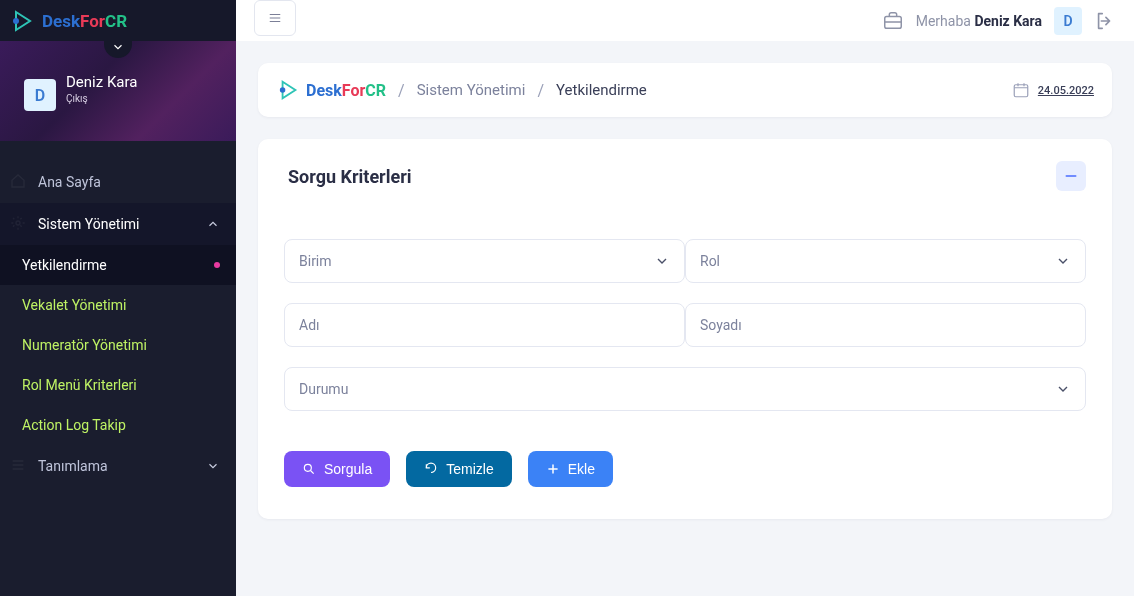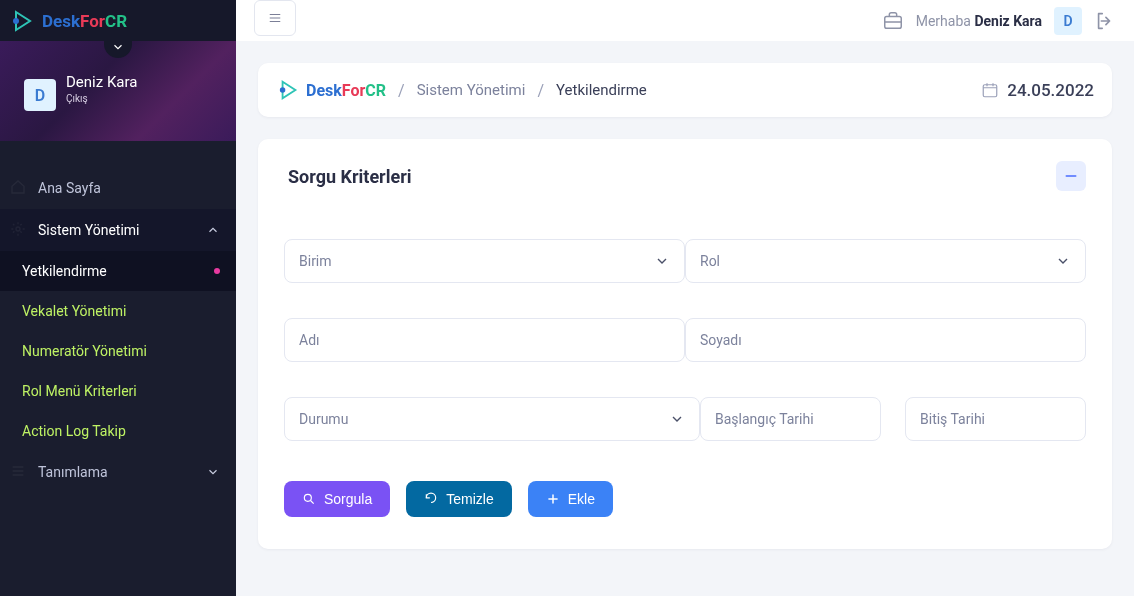--- a/index.html
+++ b/index.html
@@ -67,21 +67,21 @@
     color: #fff;
     font-size: 15px;
   }
   .profile-logout {
     position: absolute;
     left: 66px; top: 52px;
     color: #d9d0e4;
     font-size: 10px;
   }
 
-  .nav { padding-top: 26px; }
+  .nav { padding-top: 20px; }
   .nav-item {
     display: flex; align-items: center;
     padding: 12px 16px 12px 10px;
     font-size: 14px;
     cursor: pointer;
     color: #bfc4da;
   }
   .nav-item .nav-icon {
     width: 18px; height: 18px;
     margin-right: 10px;
@@ -158,21 +158,21 @@
     height: 54px;
     display: flex;
     align-items: center;
     padding: 0 18px;
     box-shadow: 0 1px 3px rgba(20,25,50,0.05);
   }
   .bc-logo-text { font-weight: 700; font-size: 16px; display: flex; align-items:center;}
   .bc-sep { color: #9aa0b8; margin: 0 12px; }
   .bc-item { color: #7c829c; font-size: 15px; }
   .bc-item.active { color: #3a3f58; }
-  .bc-date { margin-left: auto; display: flex; align-items: center; gap: 8px; color: #3a3f58; font-size: 17px; font-weight: 500;}
+  .bc-date { margin-left: auto; display: flex; align-items: center; gap: 8px; color: #3a3f58; font-size: 11px; font-weight: 500; text-decoration: underline;}
   .cal-icon { color: #9aa0b8; }
 
   .panel {
     background: #fff;
     border-radius: 10px;
     margin-top: 22px;
     padding: 22px 26px 32px 26px;
     box-shadow: 0 1px 3px rgba(20,25,50,0.05);
   }
   .panel-header {
@@ -183,21 +183,21 @@
   .collapse-btn {
     margin-left: auto;
     width: 30px; height: 30px;
     background: #e8eeff;
     border-radius: 6px;
     display: flex; align-items: center; justify-content: center;
     color: #4a6cff;
     cursor: pointer;
   }
 
-  .form-row { display: flex; margin-bottom: 35px; }
+  .form-row { display: flex; margin-bottom: 20px; }
   .field {
     flex: 1;
     border: 1px solid #e4e7f1;
     border-radius: 8px;
     height: 44px;
     display: flex;
     align-items: center;
     padding: 0 14px;
     position: relative;
   }
@@ -401,28 +401,20 @@
 
       <div class="form-row">
         <div class="field">
           <span class="field-label">Durumu</span>
           <span class="dd">
               <svg width="16" height="16" viewBox="0 0 24 24">
                 <path d="M6 9l6 6 6-6" stroke="#4a5068" stroke-width="2" fill="none"></path>
               </svg>
             </span>
         </div>
-        <div class="date-pair">
-          <div class="field half">
-            <span class="field-label">Başlangıç Tarihi</span>
-          </div>
-          <div class="field half">
-            <span class="field-label">Bitiş Tarihi</span>
-          </div>
-        </div>
       </div>
 
       <div class="actions">
         <button class="btn purple">
           <span>
               <svg width="14" height="14" viewBox="0 0 24 24">
                 <circle cx="10" cy="10" r="6" stroke="#fff" stroke-width="2" fill="none"></circle>
                 <path d="M15 15l5 5" stroke="#fff" stroke-width="2"></path>
               </svg>
             </span>

